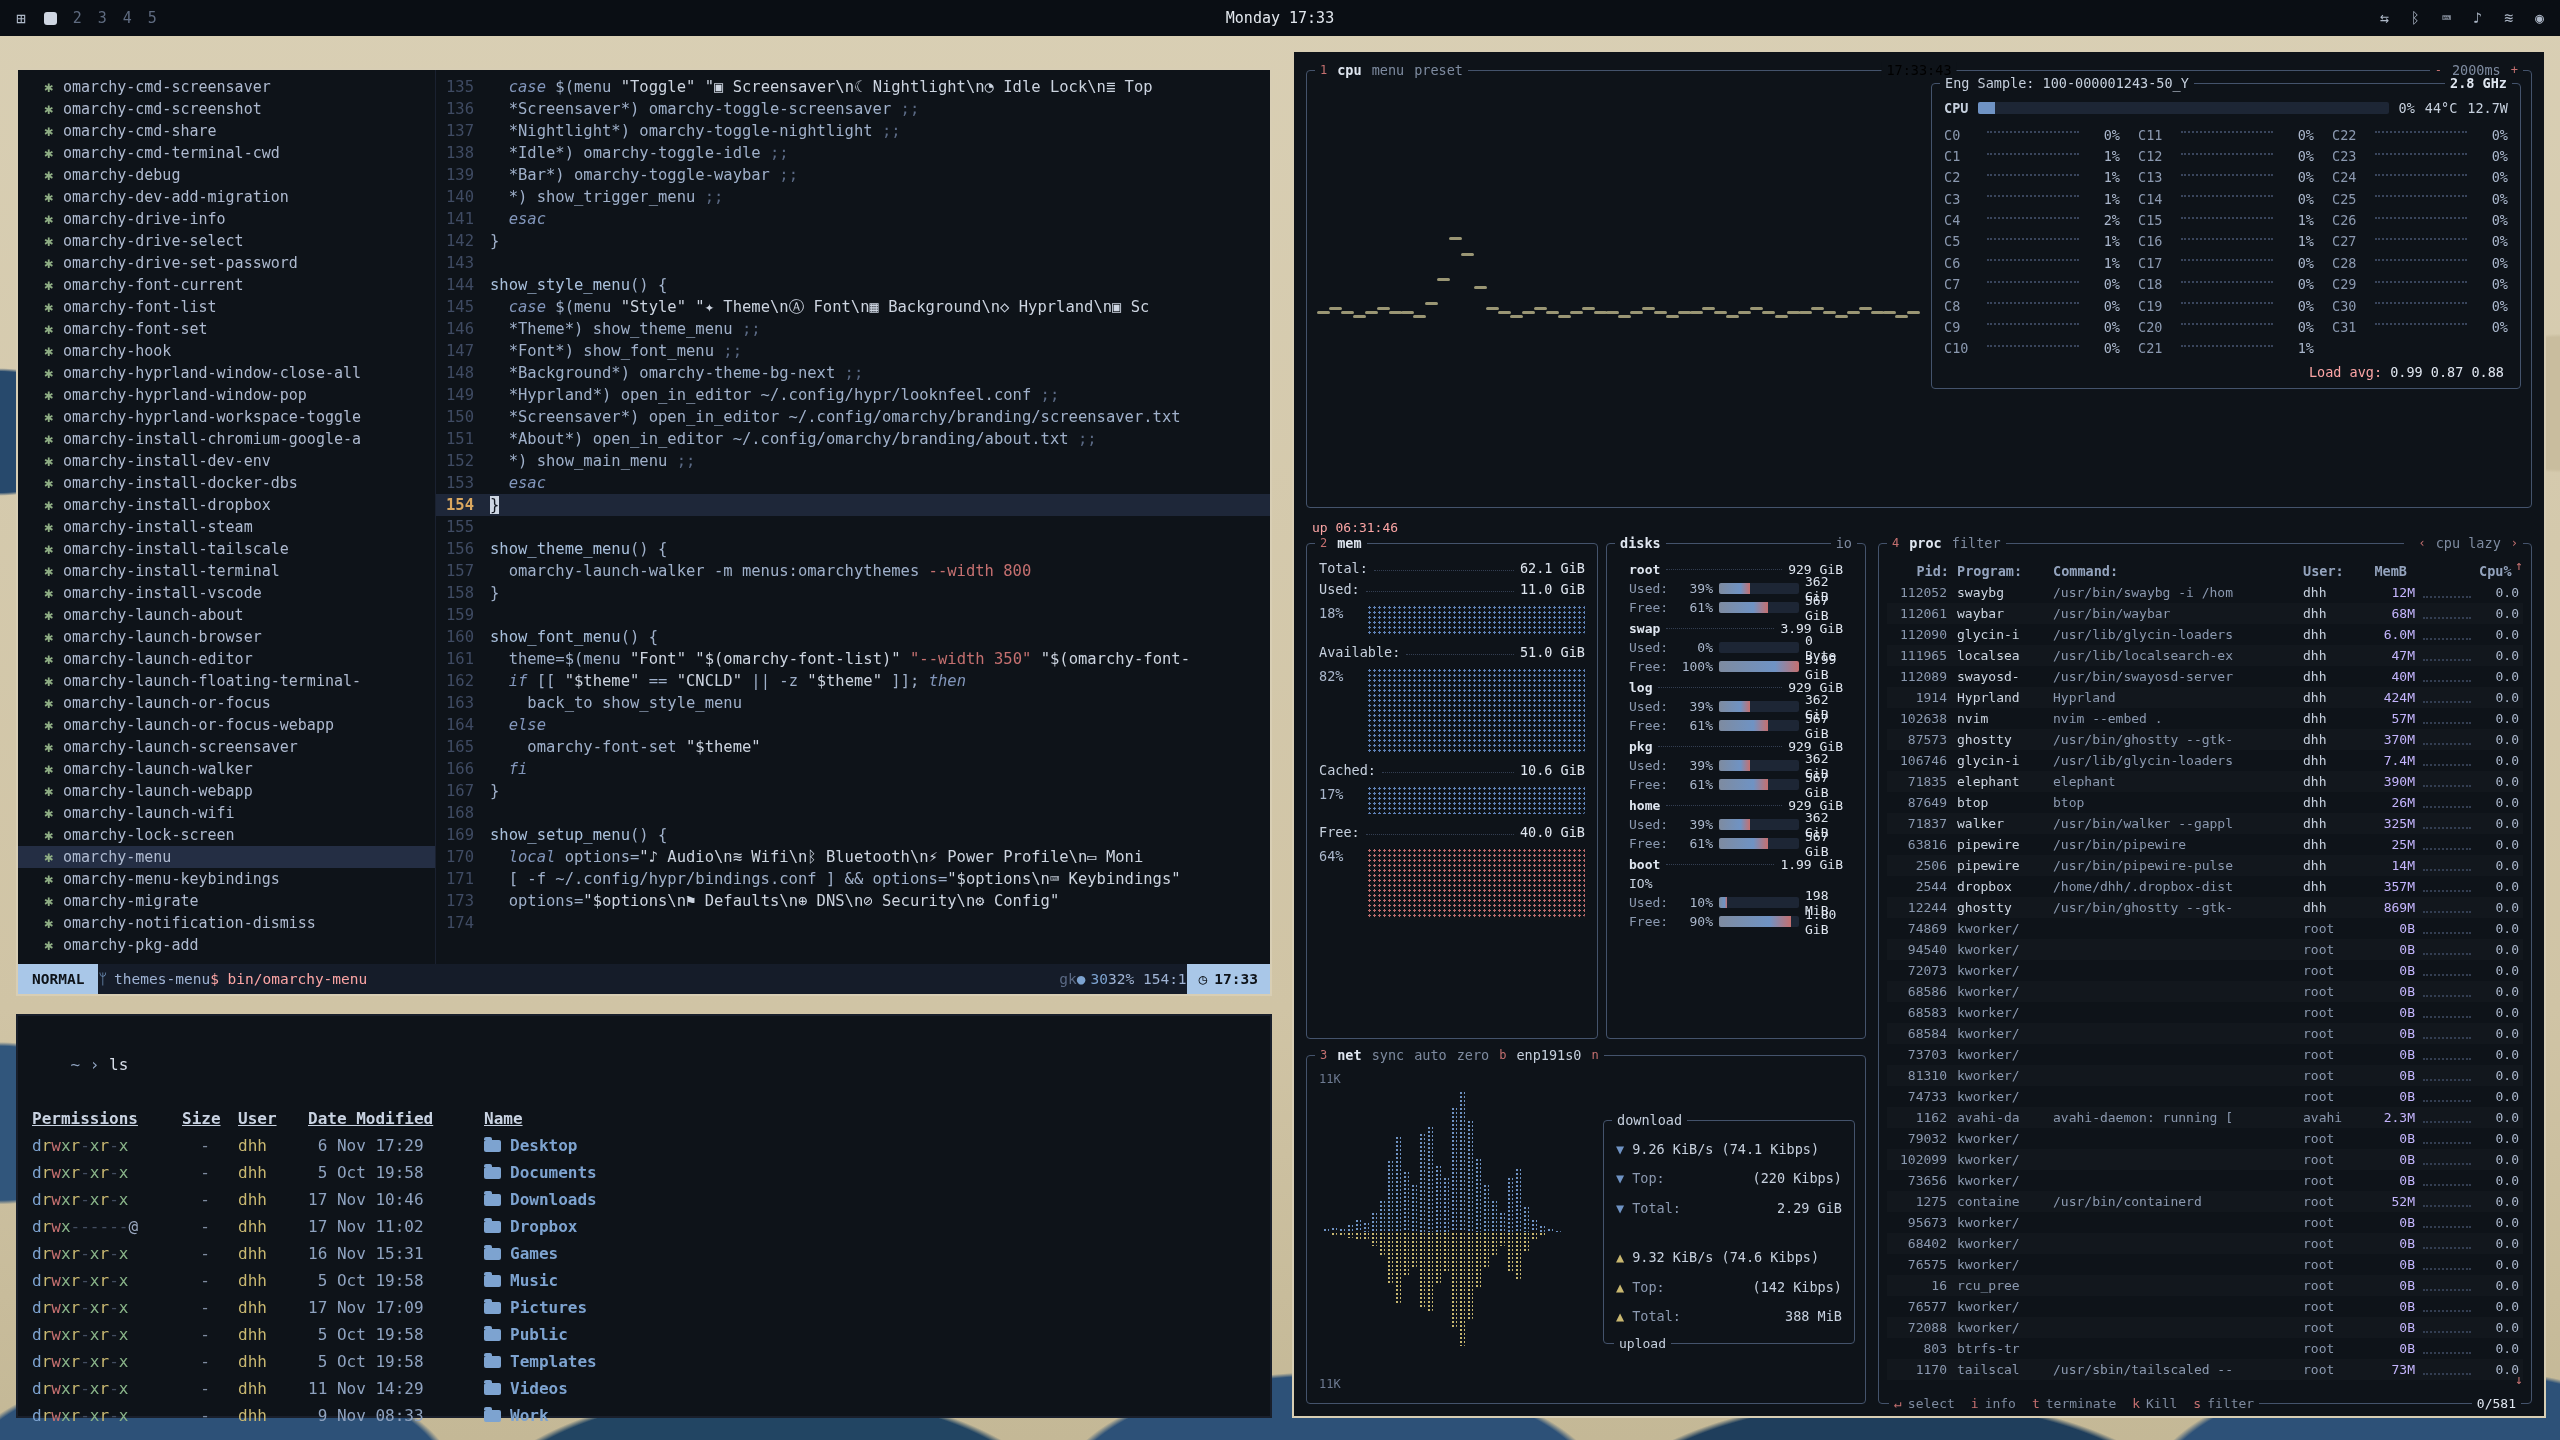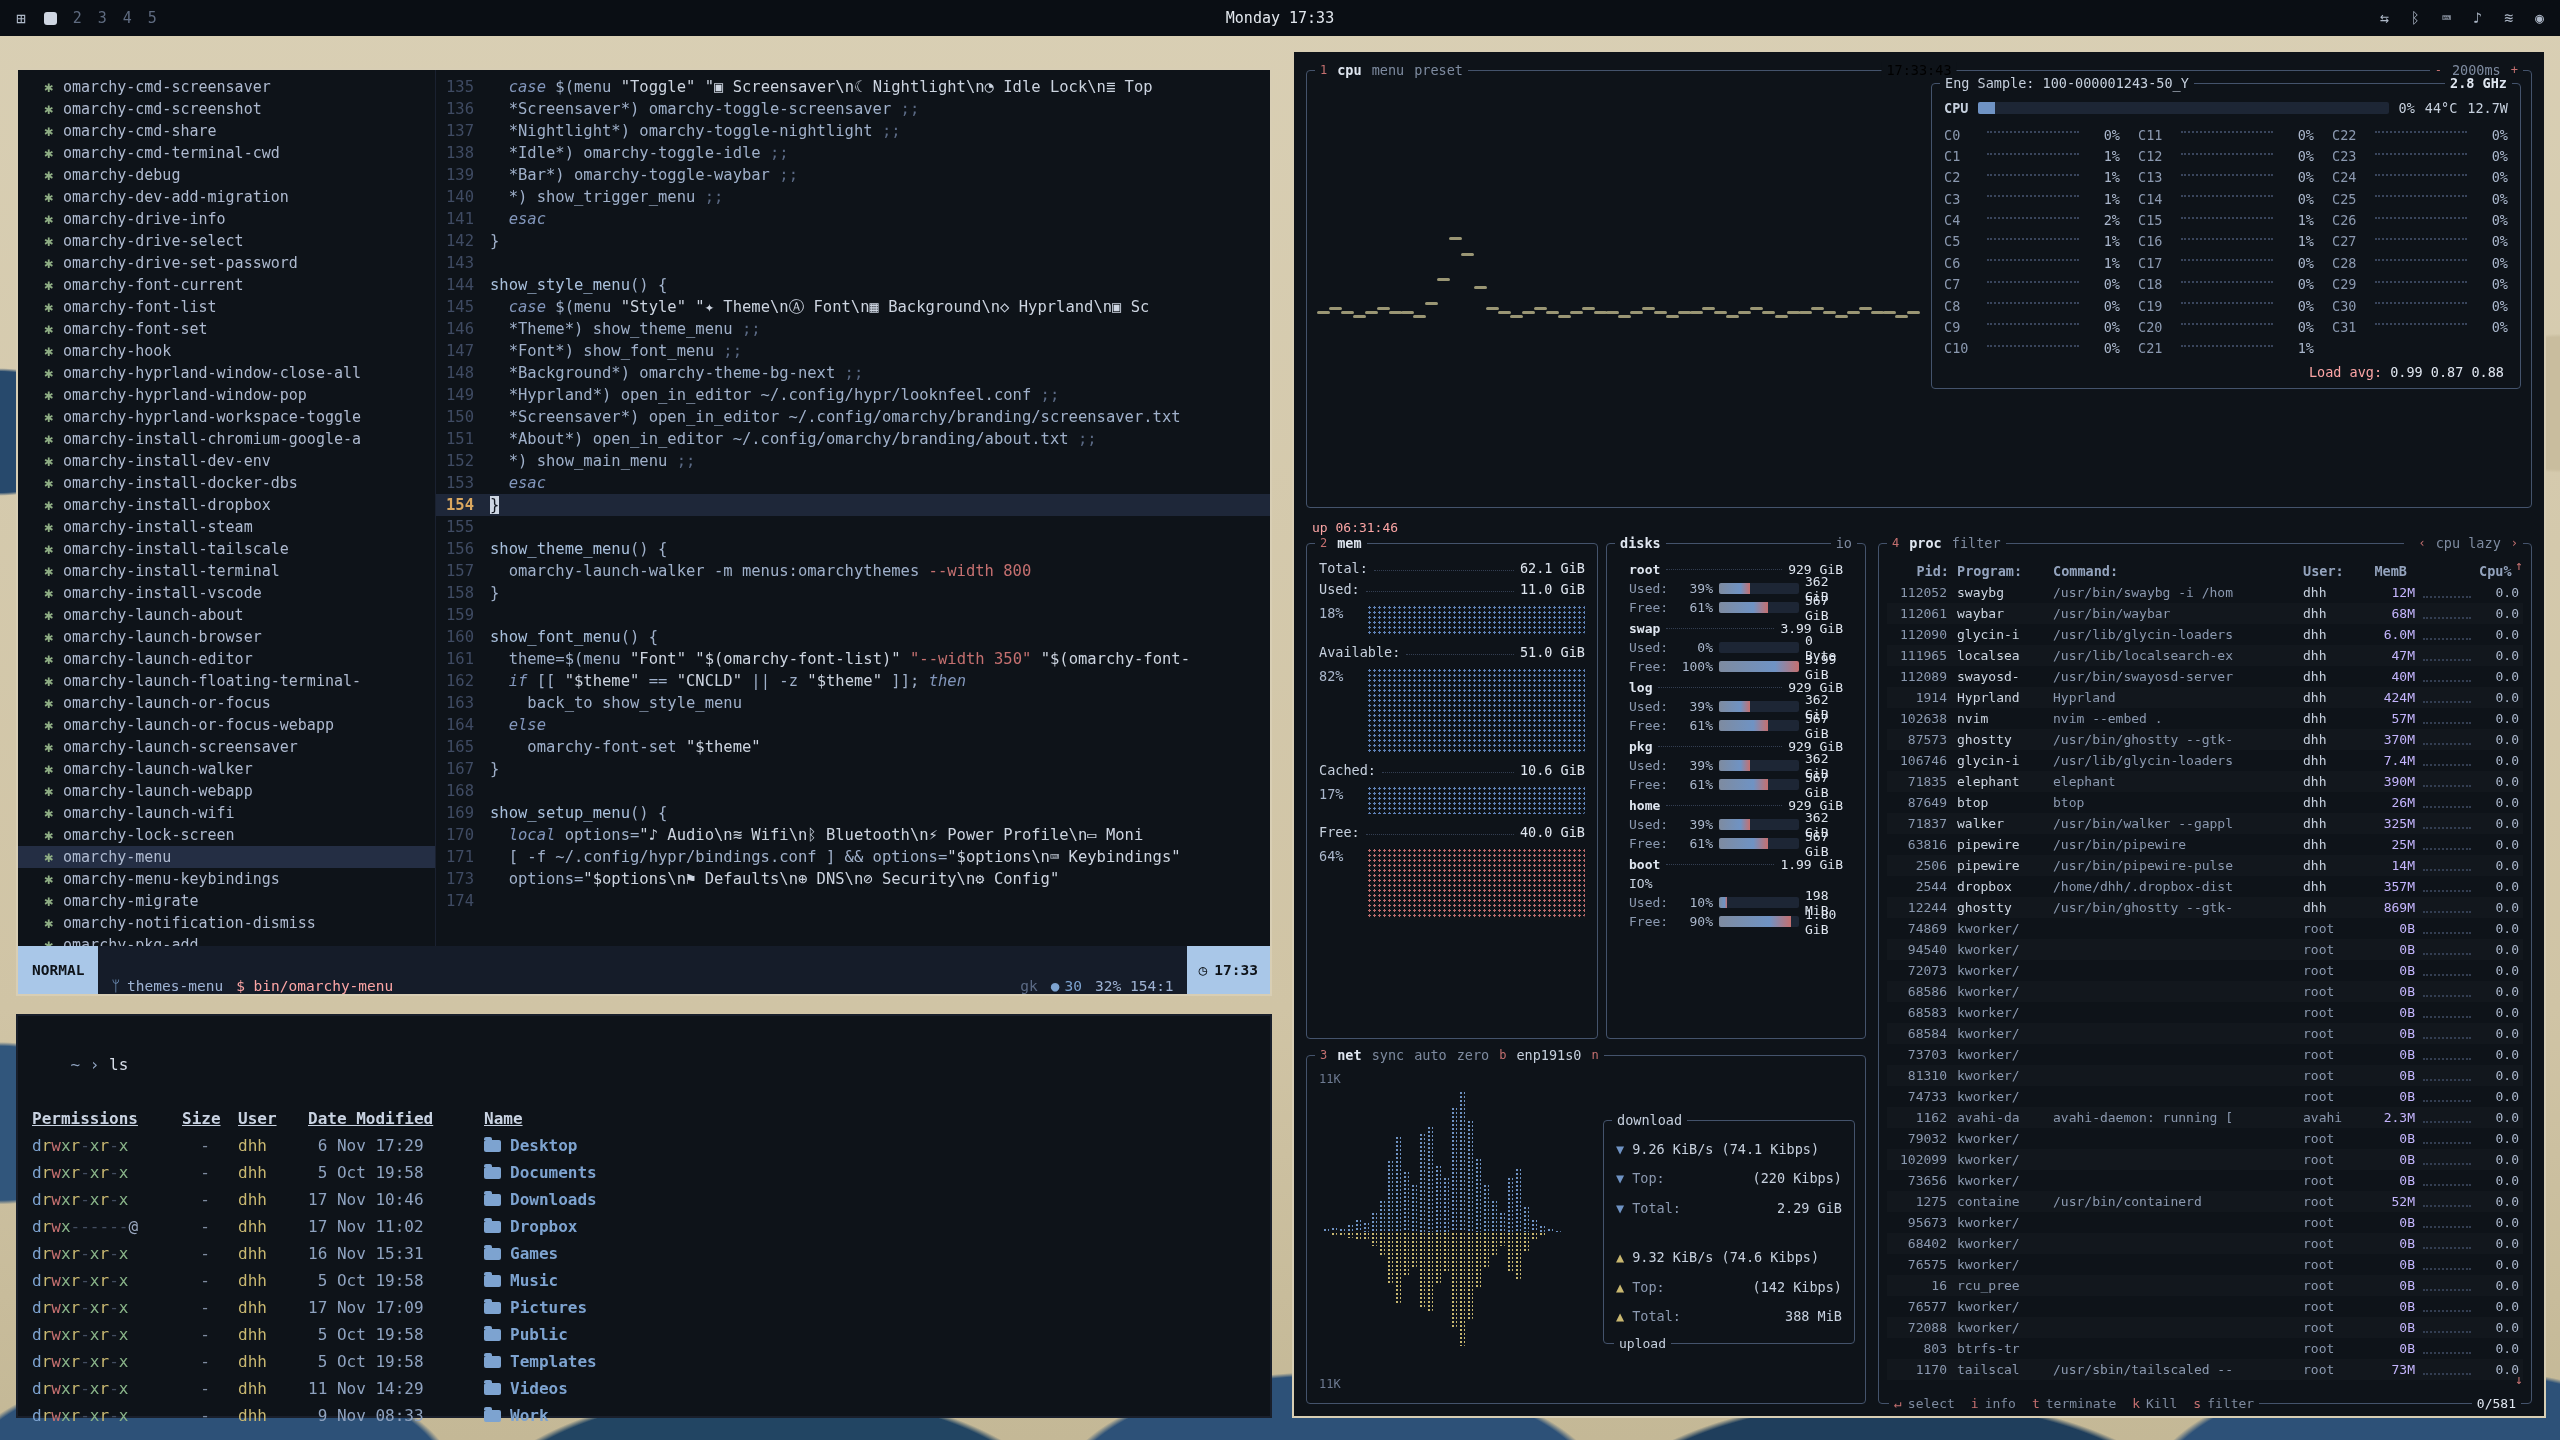--- a/index.html
+++ b/index.html
@@ -38,21 +38,21 @@
   .frow.sel{background:#242e44;}
   .ficon{color:#8fae84;}
   .codepane{flex:1;padding-top:6px;overflow:hidden;}
   .cline{height:22px;line-height:22px;display:flex;font-size:15.5px;white-space:pre;}
   .lnum{width:54px;flex:none;text-align:right;padding-right:16px;color:#3f4b63;}
   .cline.cur{background:#1e2739;}
   .cline.cur .lnum{color:#d9a75f;font-weight:bold;}
   .cline.cur .ltext > span:first-child{background:#cdd6e4;color:#10151f;}
   .ltext{white-space:pre;overflow:hidden;}
   .tok-t{color:#9fb0ca}.tok-k{color:#8296bb;font-style:italic}.tok-s{color:#ccd4e0}.tok-r{color:#c57070}.tok-d{color:#5b6a85}.tok-f{color:#a9c0dd}
-  .statusline{height:48px;flex:none;display:flex;align-items:flex-end;background:#151c29;font-size:14.5px;color:#8494ad;gap:13px;}
+  .statusline{height:30px;flex:none;display:flex;align-items:center;background:#151c29;font-size:14.5px;color:#8494ad;gap:0;}
   .mode{background:#a9c7e8;color:#0e1319;font-weight:bold;padding:0 14px;height:100%;display:flex;align-items:center;}
   .branch{color:#9fb3d4;display:flex;gap:7px;align-items:center;}
   .bicon{color:#7da3d0;}
   .sl-dim{color:#5b6a85;margin-left:auto;}
   .sl-diag{color:#7da3d0;display:flex;gap:5px;align-items:center;}
   .sl-pos{color:#9fb3d4;}
   .sl-time{background:#a9c7e8;color:#0e1319;font-weight:bold;padding:0 12px;height:100%;display:flex;align-items:center;gap:7px;}
   
   .tline{font-size:16px;line-height:27px;white-space:pre;color:#c3cee0;}
   .tprompt{color:#8fa3c0;}
@@ -253,20 +253,21 @@
         <div class="cline"><span class="lnum">156</span><span class="ltext"><span class="tok-f">show_theme_menu</span><span class="tok-t">() {</span></span></div>
         <div class="cline"><span class="lnum">157</span><span class="ltext"><span class="tok-t">  omarchy-launch-walker -m menus:omarchythemes </span><span class="tok-r">--width 800</span></span></div>
         <div class="cline"><span class="lnum">158</span><span class="ltext"><span class="tok-t">}</span></span></div>
         <div class="cline"><span class="lnum">159</span><span class="ltext"></span></div>
         <div class="cline"><span class="lnum">160</span><span class="ltext"><span class="tok-f">show_font_menu</span><span class="tok-t">() {</span></span></div>
         <div class="cline"><span class="lnum">161</span><span class="ltext"><span class="tok-t">  theme=$(menu </span><span class="tok-s">"Font"</span><span class="tok-t"> </span><span class="tok-s">"$(omarchy-font-list)"</span><span class="tok-t"> </span><span class="tok-r">"--width 350"</span><span class="tok-t"> </span><span class="tok-s">"$(omarchy-font-</span></span></div>
         <div class="cline"><span class="lnum">162</span><span class="ltext"><span class="tok-t">  </span><span class="tok-k">if</span><span class="tok-t"> [[ </span><span class="tok-s">"$theme"</span><span class="tok-t"> == </span><span class="tok-s">"CNCLD"</span><span class="tok-t"> || -z </span><span class="tok-s">"$theme"</span><span class="tok-t"> ]]; </span><span class="tok-k">then</span></span></div>
         <div class="cline"><span class="lnum">163</span><span class="ltext"><span class="tok-t">    back_to show_style_menu</span></span></div>
         <div class="cline"><span class="lnum">164</span><span class="ltext"><span class="tok-t">  </span><span class="tok-k">else</span></span></div>
         <div class="cline"><span class="lnum">165</span><span class="ltext"><span class="tok-t">    omarchy-font-set </span><span class="tok-s">"$theme"</span></span></div>
+        <div class="cline"><span class="lnum">166</span><span class="ltext"><span class="tok-t">  </span><span class="tok-k">fi</span></span></div>
         <div class="cline"><span class="lnum">167</span><span class="ltext"><span class="tok-t">}</span></span></div>
         <div class="cline"><span class="lnum">168</span><span class="ltext"></span></div>
         <div class="cline"><span class="lnum">169</span><span class="ltext"><span class="tok-f">show_setup_menu</span><span class="tok-t">() {</span></span></div>
         <div class="cline"><span class="lnum">170</span><span class="ltext"><span class="tok-t">  </span><span class="tok-k">local</span><span class="tok-t"> options=</span><span class="tok-s">"♪ Audio\n≋ Wifi\nᛒ Bluetooth\n⚡ Power Profile\n▭ Moni</span></span></div>
         <div class="cline"><span class="lnum">171</span><span class="ltext"><span class="tok-t">  [ -f ~/.config/hypr/bindings.conf ] &amp;&amp; options=</span><span class="tok-s">"$options\n⌨ Keybindings"</span></span></div>
         <div class="cline"><span class="lnum">173</span><span class="ltext"><span class="tok-t">  options=</span><span class="tok-s">"$options\n⚑ Defaults\n⊕ DNS\n⊘ Security\n⚙ Config"</span></span></div>
         <div class="cline"><span class="lnum">174</span><span class="ltext"></span></div>
       </div>
   </div>
   <div class="statusline">

